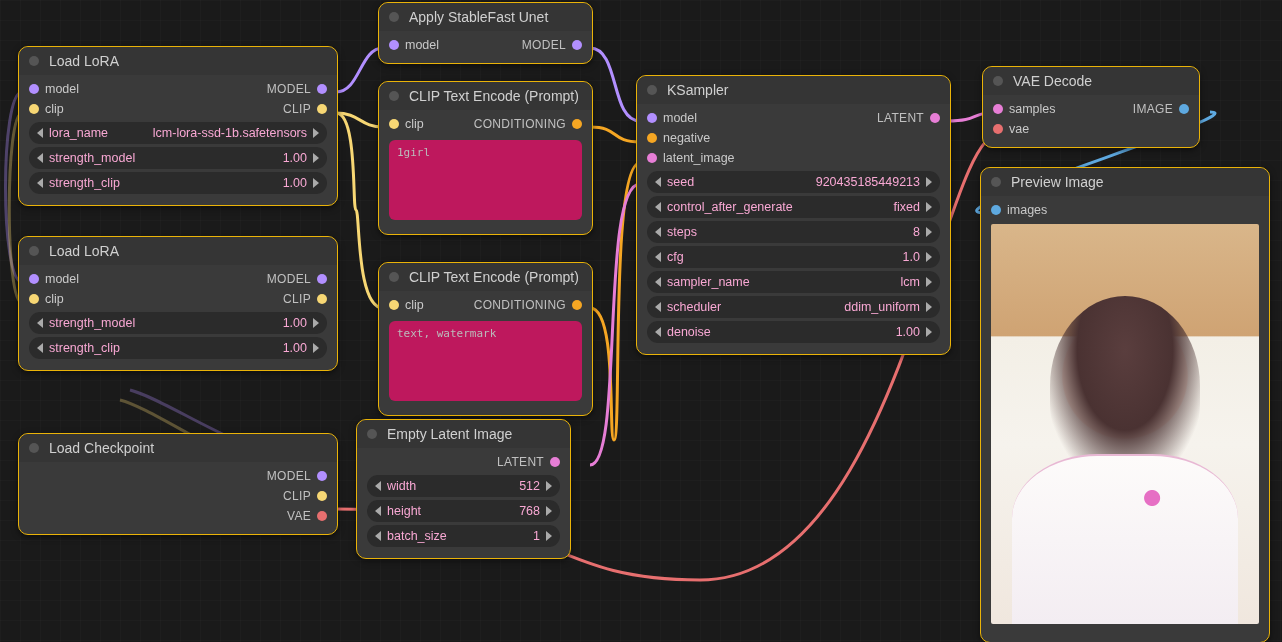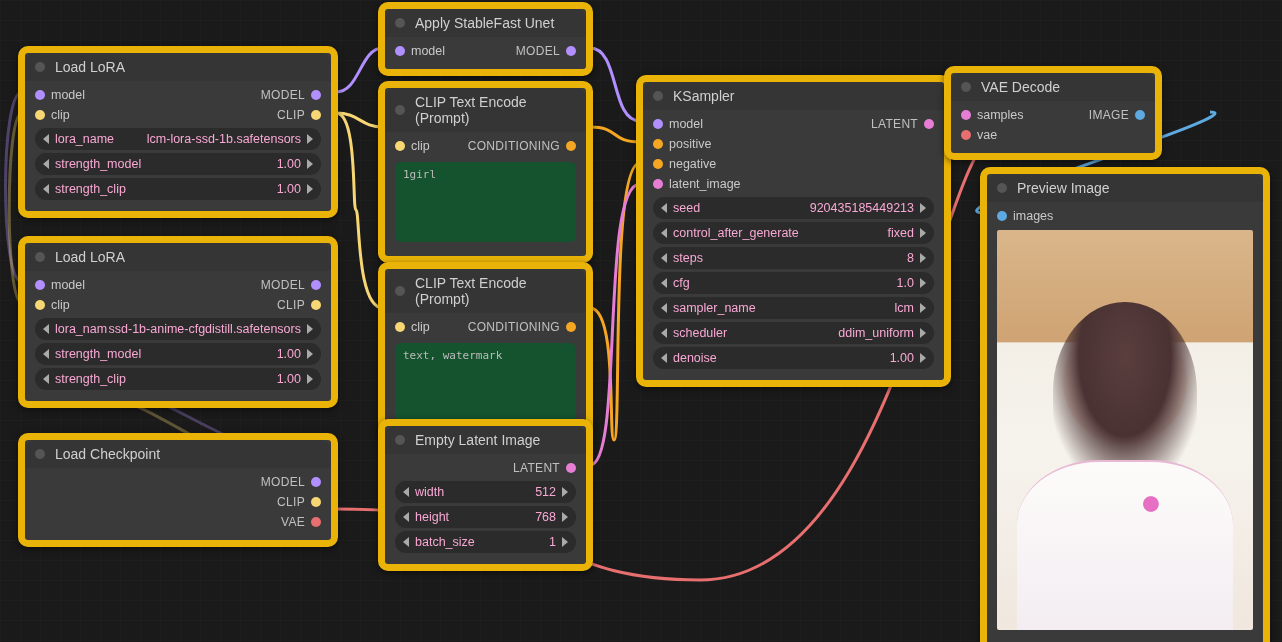--- a/index.html
+++ b/index.html
@@ -21,21 +21,21 @@
     position: absolute;
     top: 0; left: 0;
     width: 1282px;
     height: 642px;
     pointer-events: none;
     z-index: 1;
   }
   .node {
     position: absolute;
     background: #3a3a3a;
-    border: 7px solid #eab308;
+    border: 1px solid #eab308;
     border-radius: 10px;
     box-shadow: 0 2px 6px rgba(0,0,0,0.5);
     z-index: 2;
   }
   .node-header {
     display: flex;
     align-items: center;
     padding: 6px 10px;
     background: #353535;
     border-top-left-radius: 10px;
@@ -101,21 +101,21 @@
   .arrow.right {
     border-top: 5px solid transparent;
     border-bottom: 5px solid transparent;
     border-left: 6px solid #aaa;
     margin-left: 6px;
   }
   .widget-name { flex: 0 0 auto; }
   .widget-value { margin-left: auto; text-align: left; }
   .textarea-widget {
     margin: 6px 10px;
-    background: #14532d;
+    background: #be185d;
     border-radius: 6px;
     padding: 6px 8px;
     height: 80px;
     font-family: monospace;
     font-size: 11px;
     color: #bbb;
     white-space: pre-wrap;
   }
   .preview-img {
     margin: 4px 10px 10px 10px;
@@ -250,26 +250,20 @@
           <span class="port clip"></span>
           <span class="slot-label">clip</span>
         </div>
       <div class="slot-right">
           <span class="slot-label out">CLIP</span>
           <span class="port clip"></span>
         </div>
     </div>
     <div class="widget-row">
       <span class="arrow left"></span>
-      <span class="widget-name">lora_nam</span>
-      <span class="widget-value">ssd-1b-anime-cfgdistill.safetensors</span>
-      <span class="arrow right"></span>
-    </div>
-    <div class="widget-row">
-      <span class="arrow left"></span>
       <span class="widget-name">strength_model</span>
       <span class="widget-value">1.00</span>
       <span class="arrow right"></span>
     </div>
     <div class="widget-row">
       <span class="arrow left"></span>
       <span class="widget-name">strength_clip</span>
       <span class="widget-value">1.00</span>
       <span class="arrow right"></span>
     </div>
@@ -358,21 +352,21 @@
         </div>
       <div class="slot-right">
           <span class="slot-label out">CONDITIONING</span>
           <span class="port conditioning"></span>
         </div>
     </div>
     <div class="textarea-widget">text, watermark</div>
   </div>
 </div>
 
-<div class="node" style="left:378px; top:419px; width:215px;">
+<div class="node" style="left:356px; top:419px; width:215px;">
   <div class="node-header">
     <span class="collapse-dot"></span>
     <span>Empty Latent Image</span>
   </div>
   <div class="node-body">
     <div class="slot-row">
         <div class="slot-left"></div>
         <div class="slot-right">
           <span class="slot-label out">LATENT</span>
           <span class="port latent"></span>
@@ -411,26 +405,20 @@
           <span class="slot-label">model</span>
         </div>
       <div class="slot-right">
           <span class="slot-label out">LATENT</span>
           <span class="port latent"></span>
         </div>
     </div>
     <div class="slot-row">
         <div class="slot-left">
           <span class="port conditioning"></span>
-          <span class="slot-label">positive</span>
-        </div>
-      </div>
-    <div class="slot-row">
-        <div class="slot-left">
-          <span class="port conditioning"></span>
           <span class="slot-label">negative</span>
         </div>
       </div>
     <div class="slot-row">
         <div class="slot-left">
           <span class="port latent"></span>
           <span class="slot-label">latent_image</span>
         </div>
       </div>
     <div class="widget-row">
@@ -471,21 +459,21 @@
       </div>
     <div class="widget-row">
         <span class="arrow left"></span>
         <span class="widget-name">denoise</span>
         <span class="widget-value">1.00</span>
         <span class="arrow right"></span>
       </div>
   </div>
 </div>
 
-<div class="node" style="left:944px; top:66px; width:218px;">
+<div class="node" style="left:982px; top:66px; width:218px;">
   <div class="node-header">
     <span class="collapse-dot"></span>
     <span>VAE Decode</span>
   </div>
   <div class="node-body">
     <div class="slot-row">
       <div class="slot-left">
           <span class="port latent"></span>
           <span class="slot-label">samples</span>
         </div>

